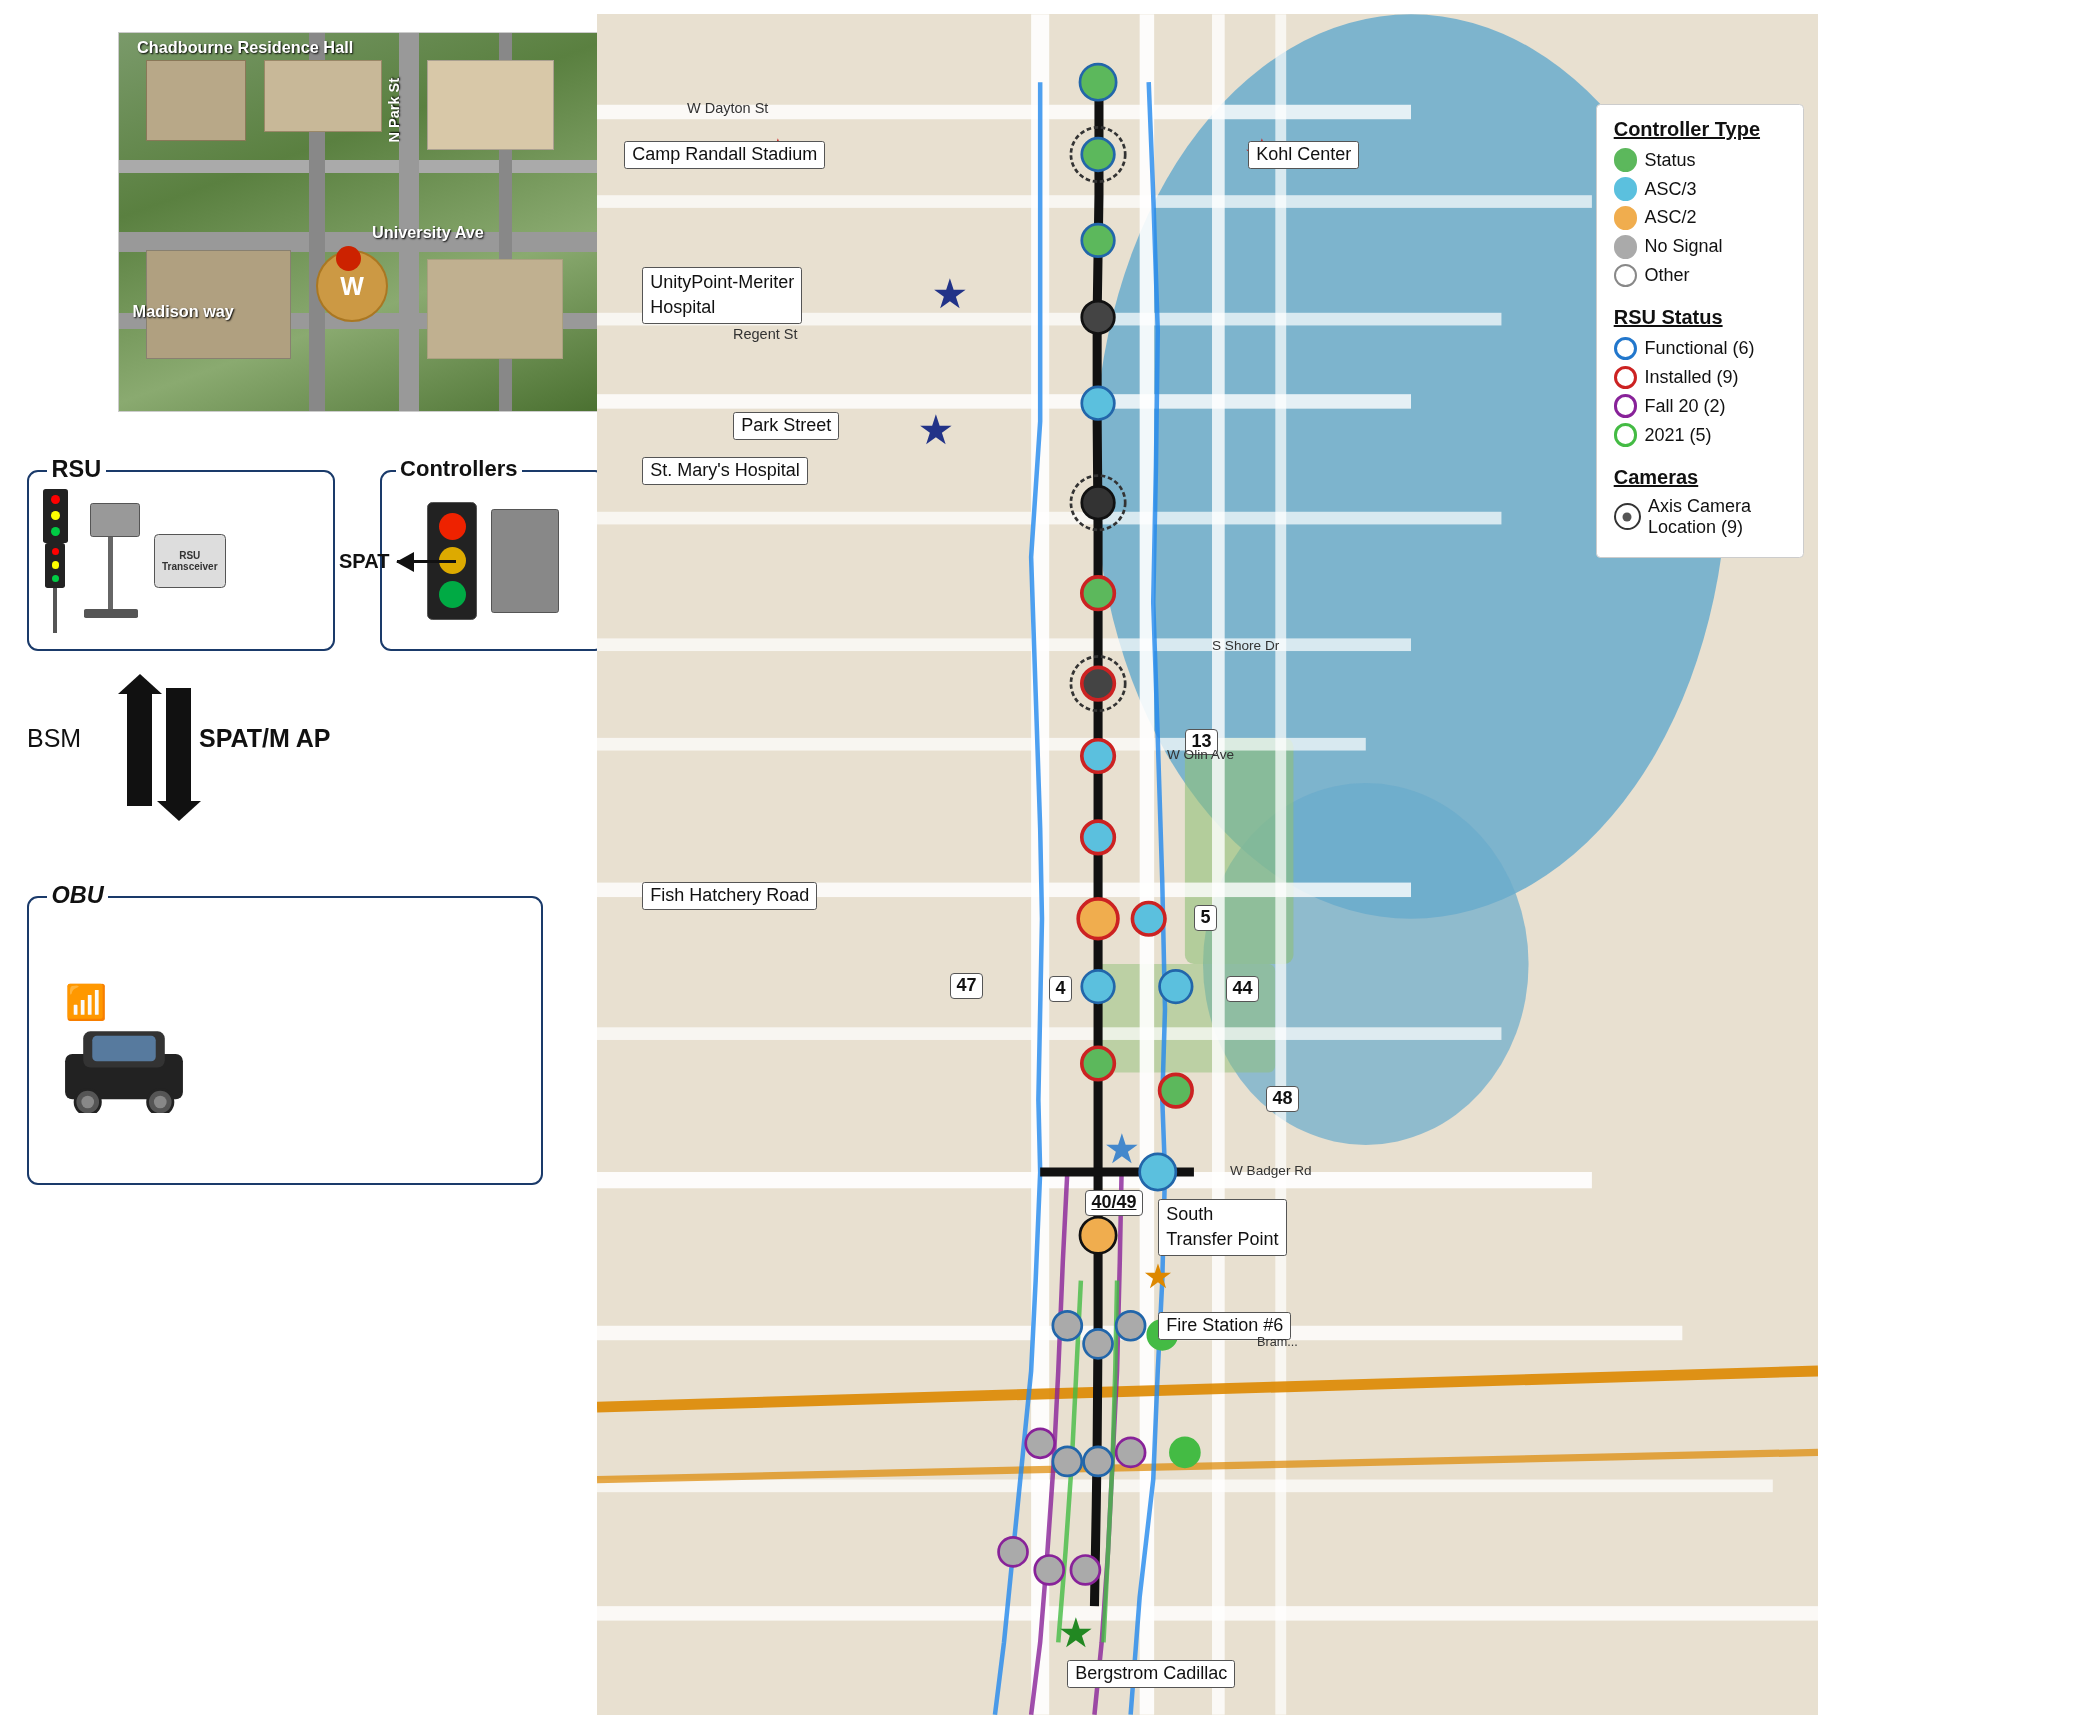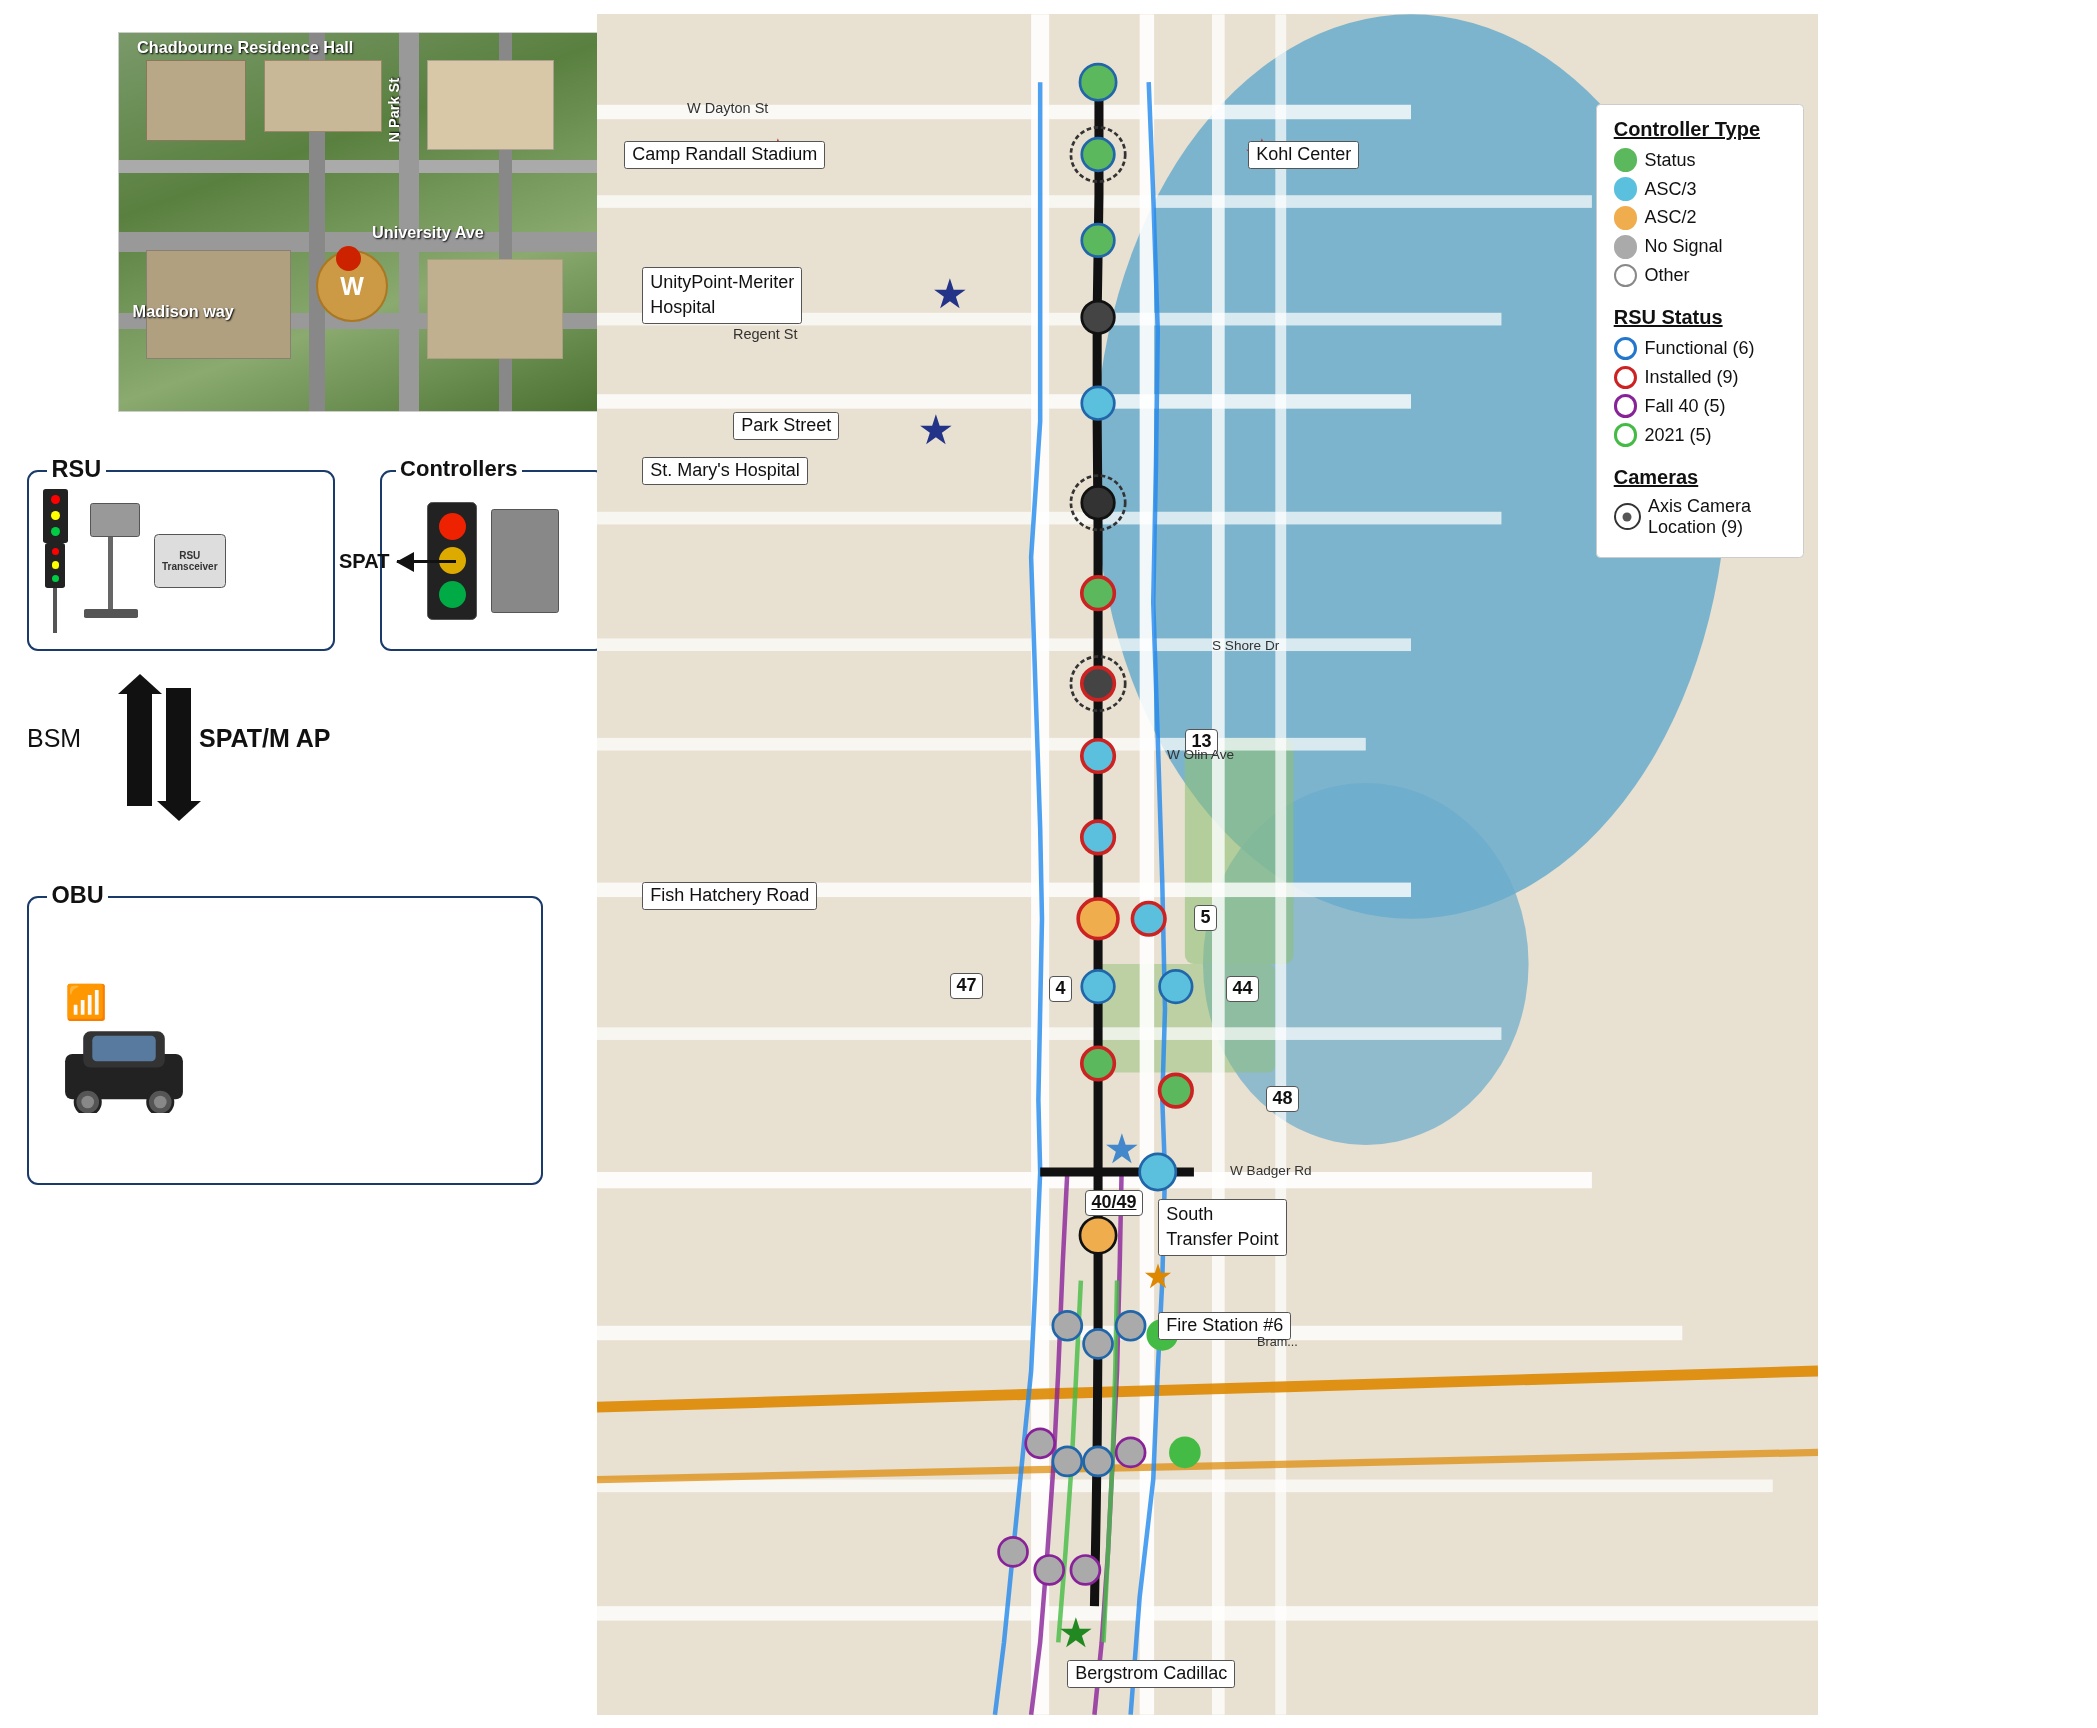--- a/index.html
+++ b/index.html
@@ -213,20 +213,21 @@
 
     .obu-title {
       position: absolute;
       top: -16.3px;
       left: 18px;
       font-size: 23.5px;
       font-weight: bold;
       background: white;
       padding: 0 4.5px;
       color: #111;
+      font-style: italic;
     }
 
     
     .map-container {
       position: absolute;
       left: 597px;
       top: 13.6px;
       width: 1221px;
       height: 1701px;
       background: #e8e0d0;
@@ -608,21 +609,21 @@
       <div class="legend-item">
         <div class="legend-circle" style="background:transparent;border-color:#2277cc;border-width:3.6px;"></div>
         <span>Functional (6)</span>
       </div>
       <div class="legend-item">
         <div class="legend-circle" style="background:transparent;border-color:#cc2222;border-width:3.6px;"></div>
         <span>Installed (9)</span>
       </div>
       <div class="legend-item">
         <div class="legend-circle" style="background:transparent;border-color:#882299;border-width:3.6px;"></div>
-        <span>Fall 40 (5)</span>
+        <span>Fall 20 (2)</span>
       </div>
       <div class="legend-item">
         <div class="legend-circle" style="background:transparent;border-color:#44bb44;border-width:3.6px;"></div>
         <span>2021 (5)</span>
       </div>
     </div>
 
     <div style="height:13.6px;"></div>
 
     <div>

